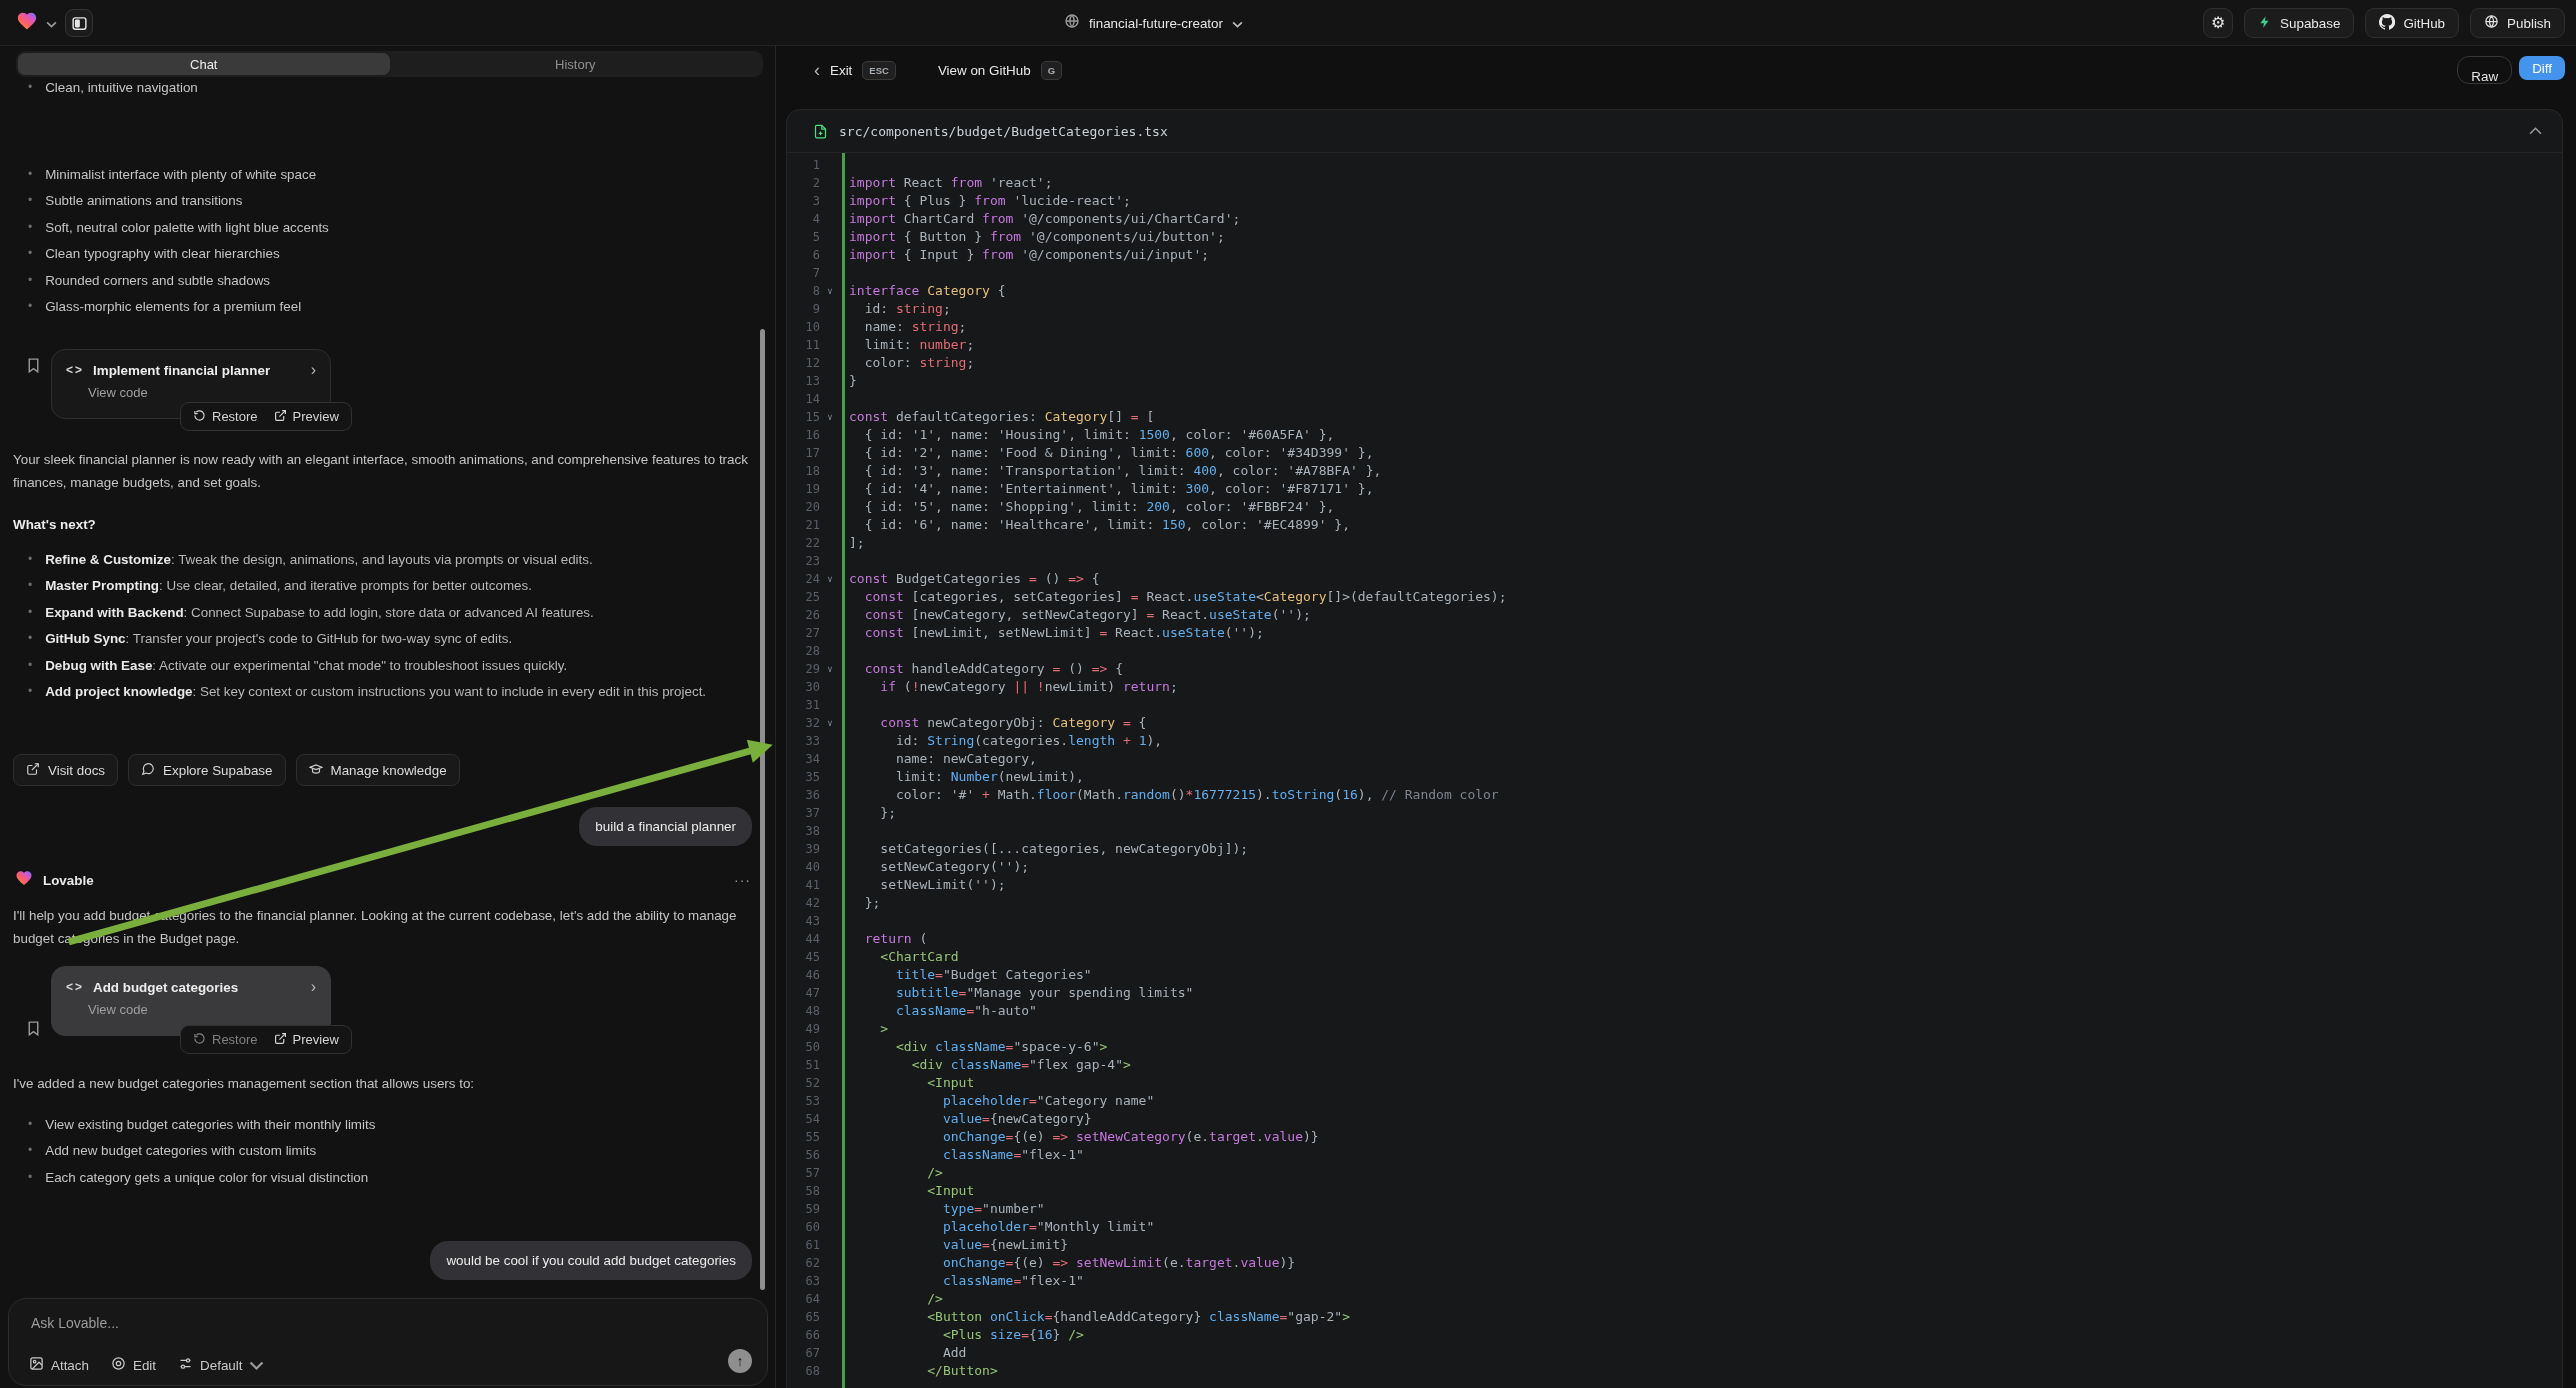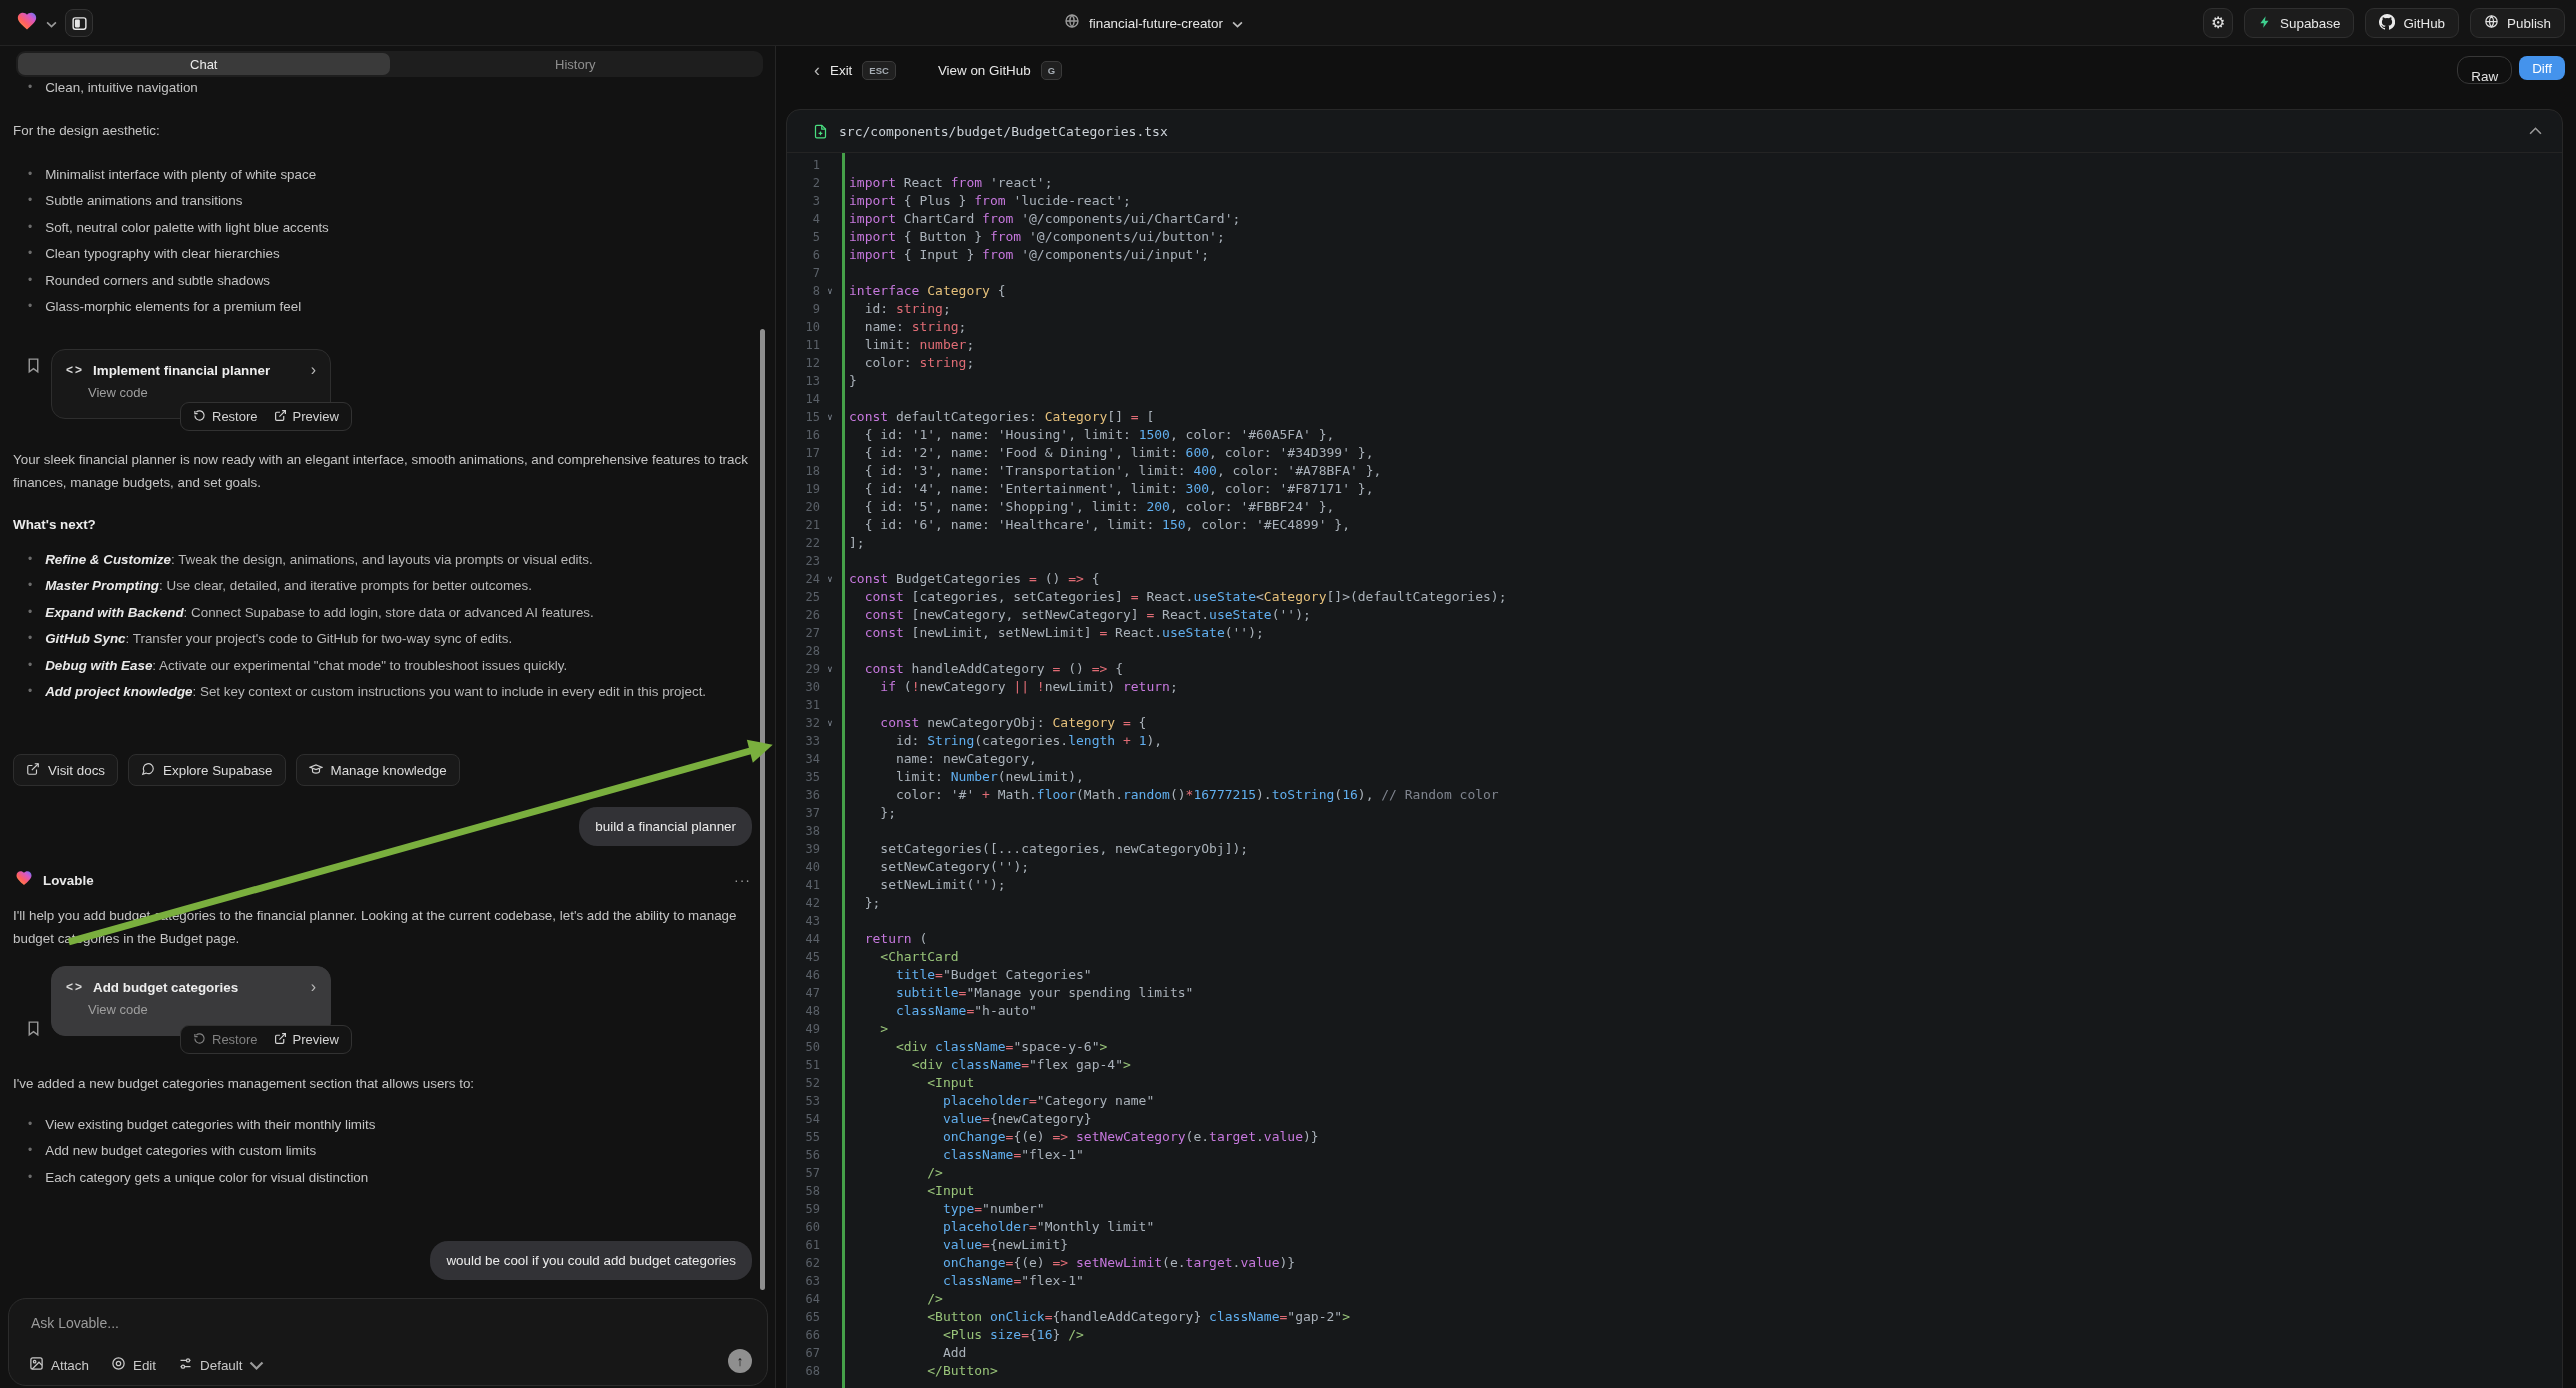--- a/index.html
+++ b/index.html
@@ -23,21 +23,21 @@
   .chat { position:absolute; left:0; top:46px; width:776px; bottom:0; background:#121212; border-right:1px solid #262626; }
   .tabs { position:absolute; top:5px; left:16px; width:747px; height:26px; background:#1e1e1e; border-radius:9px; display:flex; padding:2px;text-align:right; }
   .tab { flex:1; border-radius:7px; display:flex; align-items:center; justify-content:center; font-size:13px; color:#8f8f8f; cursor:pointer; }
   .tab.active { background:#3a3a3a; color:#ededed; }
 
   .para { position:absolute; left:13px; width:745px; font-size:13.4px; line-height:23px; color:#c4c4c4; }
   .heading { position:absolute; left:13px; font-size:13.4px; font-weight:bold; color:#ececec; line-height:22px; }
   ul.blist { position:absolute; left:28px; width:721px; list-style:none; }
   ul.blist li { display:flex; line-height:25.4px; margin-bottom:1px; font-size:13.4px; color:#c4c4c4; }
   ul.blist .dot { color:#6d6d6d; margin-right:13px; font-size:12px; }
-  ul.blist .b { font-weight:bold; color:#e9e9e9; white-space:nowrap;font-style:italic; }
+  ul.blist .b { font-weight:bold; color:#e9e9e9; white-space:nowrap; }
   ul.blist .t { color:#b7b7b7; }
 
   .vcard { position:absolute; left:51px; width:280px; height:70px; border-radius:14px; background:#181818; border:1px solid #2e2e2e; padding:11px 14px 0 14px; cursor:pointer; }
   .vcard.selected { background:#3a3a3c; border-color:#3a3a3c; }
   .vcard-row { display:flex; align-items:center; gap:9px; }
   .code-glyph { font-size:12px; font-weight:bold; letter-spacing:2px; color:#d8d8d8; }
   .vcard-title { flex:1; font-size:13.4px; font-weight:600; color:#ededed; white-space:nowrap; }
   .vchev { color:#b9b9b9; font-size:16px; }
   .vcard-sub { margin:6px 0 0 22px; font-size:13px; color:#9f9f9f; cursor:pointer; }
   .bookmark { position:absolute; left:25px; width:17px; height:17px; }
@@ -178,21 +178,20 @@
       <div class="tab">History</div>
     </div>
 
     <ul class="blist" id="top-list" style="top:29px">
         <li>
           <span class="dot">•</span>
           <span>Clean, intuitive navigation</span>
         </li>
       </ul>
 
-    <p class="para" style="top:73px">For the design aesthetic:</p>
 
     <ul class="blist" id="design-list" style="top:116px">
         <li>
           <span class="dot">•</span>
           <span>Minimalist interface with plenty of white space</span>
         </li>
         <li>
           <span class="dot">•</span>
           <span>Subtle animations and transitions</span>
         </li>

